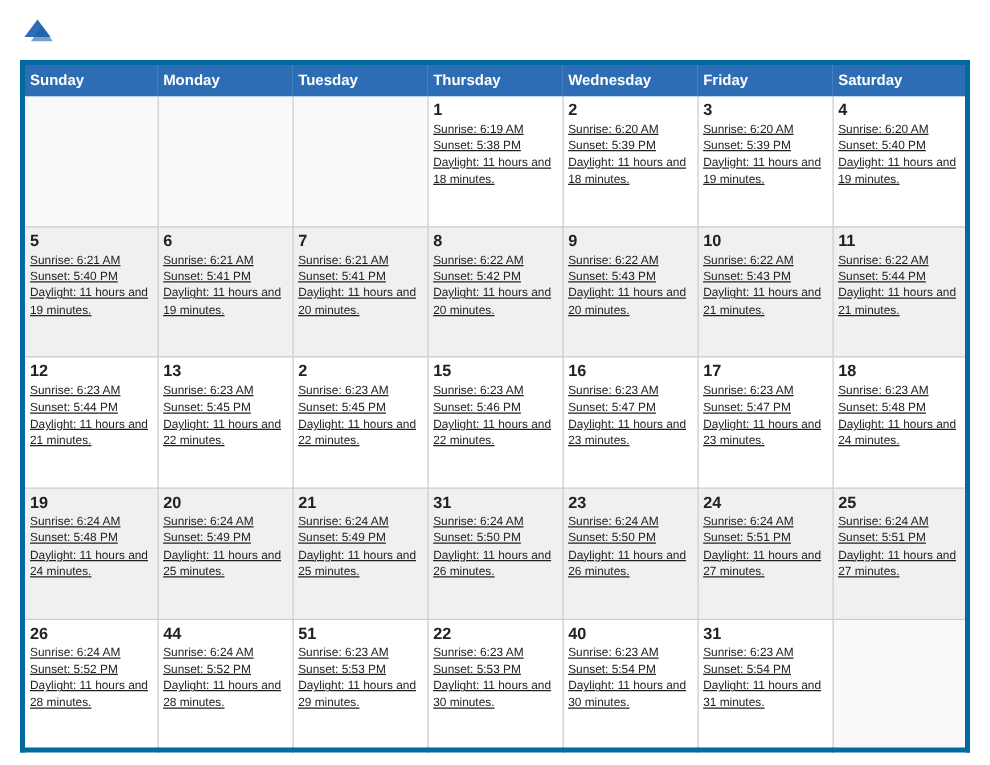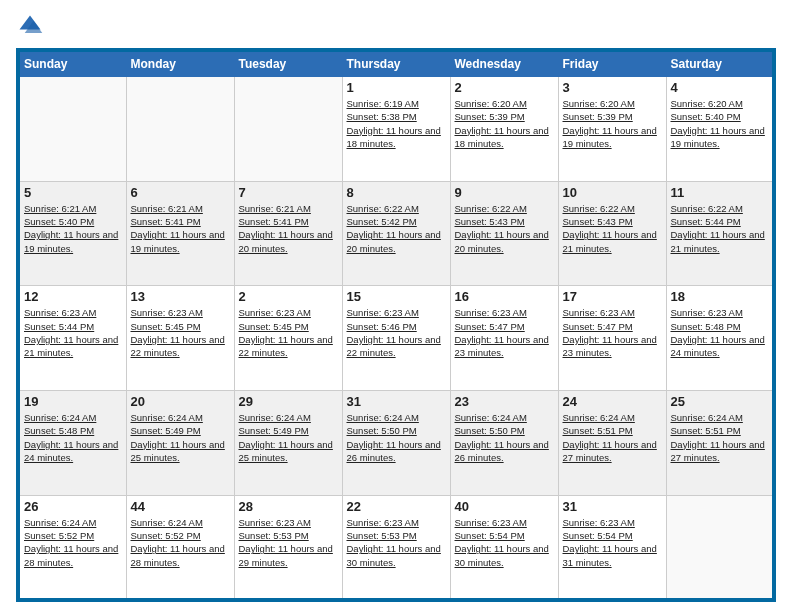--- a/index.html
+++ b/index.html
@@ -214,21 +214,21 @@
         <tr class="row-shaded">
           <td>
             <span class="day-num">19</span>
             <div class="day-info">Sunrise: 6:24 AM<br>Sunset: 5:48 PM<br>Daylight: 11 hours and 24 minutes.</div>
           </td>
           <td>
             <span class="day-num">20</span>
             <div class="day-info">Sunrise: 6:24 AM<br>Sunset: 5:49 PM<br>Daylight: 11 hours and 25 minutes.</div>
           </td>
           <td>
-            <span class="day-num">29</span>
+            <span class="day-num">21</span>
             <div class="day-info">Sunrise: 6:24 AM<br>Sunset: 5:49 PM<br>Daylight: 11 hours and 25 minutes.</div>
           </td>
           <td>
             <span class="day-num">31</span>
             <div class="day-info">Sunrise: 6:24 AM<br>Sunset: 5:50 PM<br>Daylight: 11 hours and 26 minutes.</div>
           </td>
           <td>
             <span class="day-num">23</span>
             <div class="day-info">Sunrise: 6:24 AM<br>Sunset: 5:50 PM<br>Daylight: 11 hours and 26 minutes.</div>
           </td>
@@ -244,21 +244,21 @@
         <tr>
           <td>
             <span class="day-num">26</span>
             <div class="day-info">Sunrise: 6:24 AM<br>Sunset: 5:52 PM<br>Daylight: 11 hours and 28 minutes.</div>
           </td>
           <td>
             <span class="day-num">44</span>
             <div class="day-info">Sunrise: 6:24 AM<br>Sunset: 5:52 PM<br>Daylight: 11 hours and 28 minutes.</div>
           </td>
           <td>
-            <span class="day-num">28</span>
+            <span class="day-num">51</span>
             <div class="day-info">Sunrise: 6:23 AM<br>Sunset: 5:53 PM<br>Daylight: 11 hours and 29 minutes.</div>
           </td>
           <td>
             <span class="day-num">22</span>
             <div class="day-info">Sunrise: 6:23 AM<br>Sunset: 5:53 PM<br>Daylight: 11 hours and 30 minutes.</div>
           </td>
           <td>
             <span class="day-num">40</span>
             <div class="day-info">Sunrise: 6:23 AM<br>Sunset: 5:54 PM<br>Daylight: 11 hours and 30 minutes.</div>
           </td>

